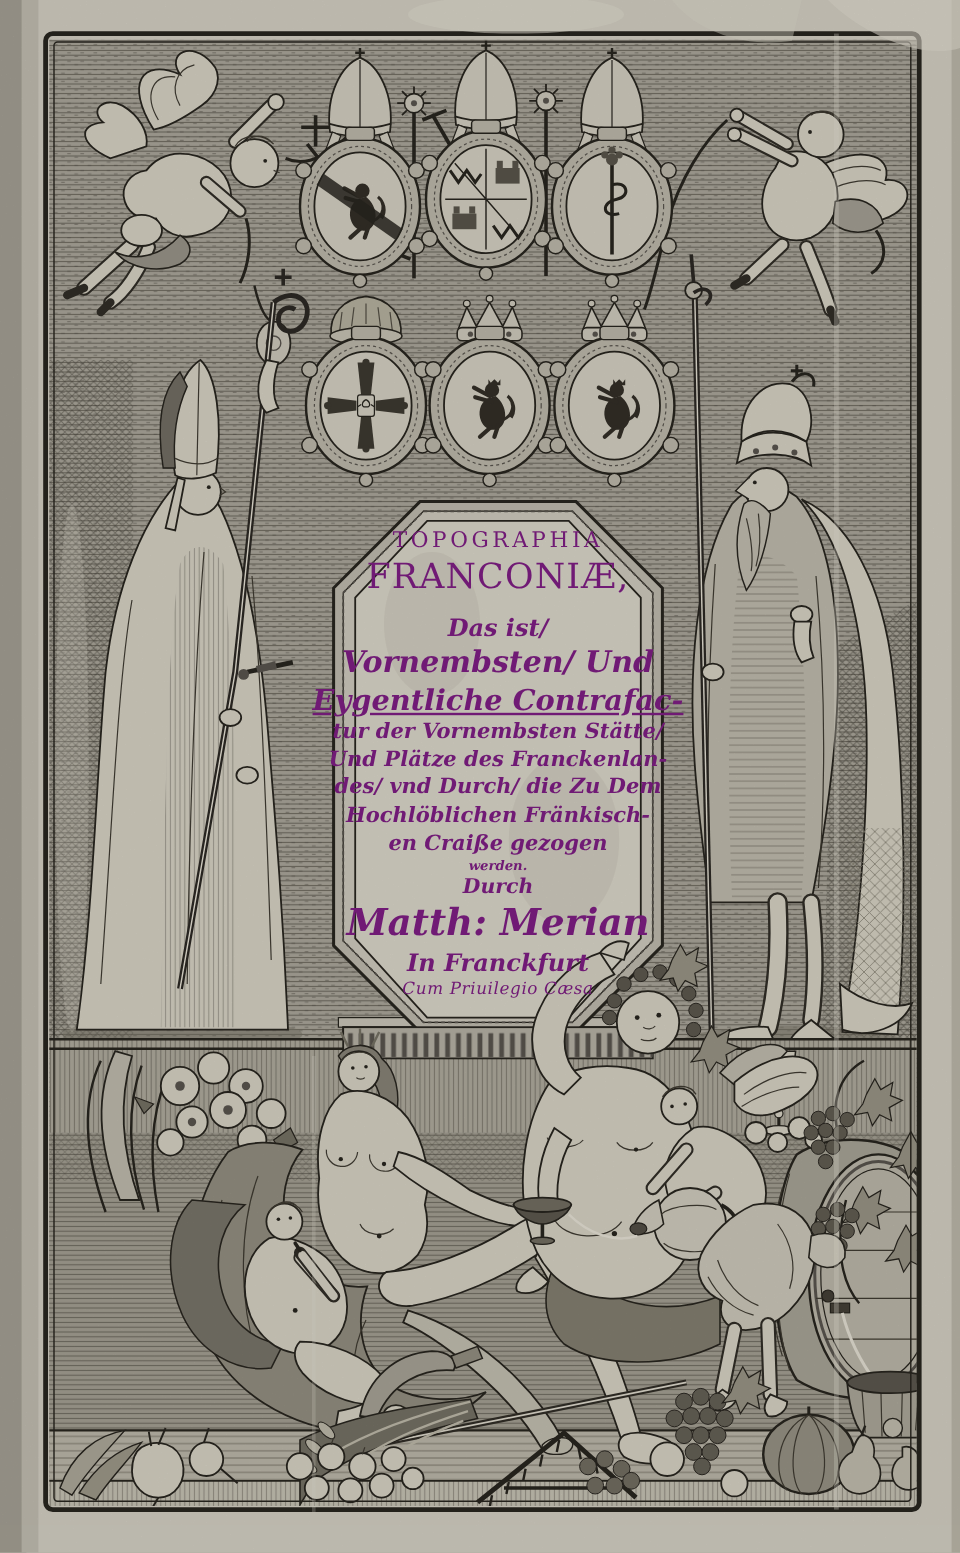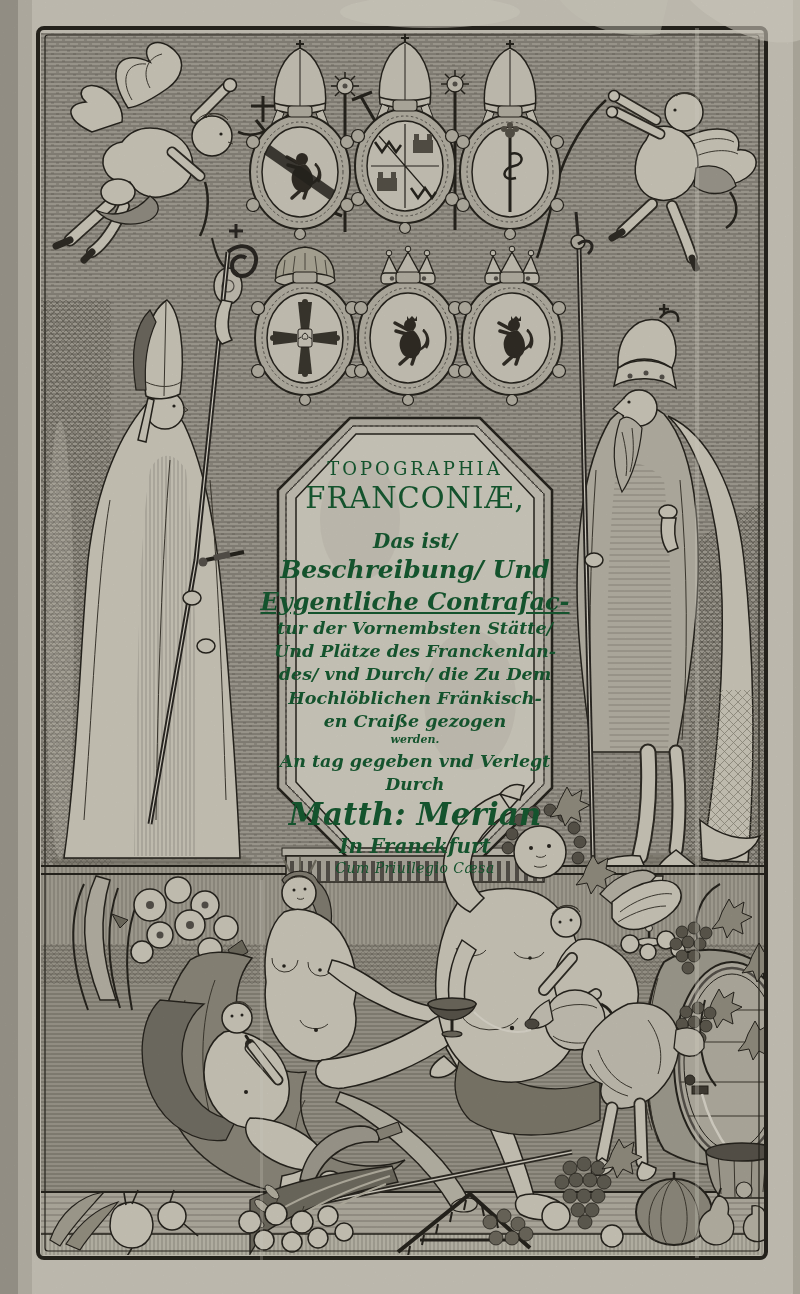--- a/index.html
+++ b/index.html
@@ -10,21 +10,21 @@
 
   
   .o  {stroke:#26231d;stroke-width:1.5;fill:#c9c5b8;}         
   .o2 {stroke:#26231d;stroke-width:1.5;fill:#b3afa2;}
   .ln {stroke:#26231d;fill:none;}
   .ld {stroke:#2e2b24;fill:none;stroke-linecap:round;}
   .ll {stroke:#c9c5b8;fill:none;stroke-linecap:round;}
   .thin{stroke:#3c382f;stroke-width:1;fill:none;}
 
   
-  .cartouche-text{position:absolute;left:292px;top:458px;width:246px;color:#14532d;
+  .cartouche-text{position:absolute;left:292px;top:440px;width:246px;color:#701a75;
                   text-align:center;z-index:6;}
   .cartouche-text div{display:flex;justify-content:center;white-space:nowrap;}
   .t-series{font-size:18px;letter-spacing:3px;line-height:1.2;}
   .t-main{font-size:29px;letter-spacing:1px;line-height:1.2;margin-top:1px;}
   .t-b{font-style:italic;font-weight:bold;}
   .t-b0{font-size:20px;line-height:1.25;margin-top:14px;}
   .t-b1{font-size:25px;line-height:1.25;}
   .t-b2{font-size:24px;line-height:1.3;text-decoration:underline;}
   .t-b3,.t-b4,.t-b5,.t-b6{font-size:17.5px;line-height:1.33;}
   .t-b7{font-size:17.5px;line-height:1.33;}
@@ -649,28 +649,27 @@
     <rect x="695" y="28" width="4" height="1230" fill="#d8d4c8" opacity="0.33"></rect>
     <rect x="260" y="880" width="3" height="380" fill="#d8d4c8" opacity="0.25"></rect>
     <rect x="0" y="0" width="800" height="1294" filter="url(#grain)" opacity="0.05"></rect>
   </g>
 </svg>
 
 <div class="cartouche-text">
   <div class="t-series">TOPOGRAPHIA</div>
   <div class="t-main">FRANCONIÆ,</div>
   <div class="t-b t-b0">Das ist/</div>
-  <div class="t-b t-b1">Beschreibung/ Und</div>
+  <div class="t-b t-b1">Vornembsten/ Und</div>
   <div class="t-b t-b2">Eygentliche Contrafac-</div>
   <div class="t-b t-b3">tur der Vornembsten Stätte/</div>
   <div class="t-b t-b4">Und Plätze des Franckenlan-</div>
   <div class="t-b t-b5">des/ vnd Durch/ die Zu Dem</div>
   <div class="t-b t-b6">Hochlöblichen Fränkisch-</div>
   <div class="t-b t-b7">en Craiße gezogen</div>
   <div class="t-b t-b8">werden.</div>
-  <div class="t-i t-i0">An tag gegeben vnd Verlegt</div>
   <div class="t-i t-i1">Durch</div>
   <div class="t-i t-i2">Matth: Merian</div>
   <div class="t-i t-i3">In Franckfurt</div>
   <div class="t-i t-i4">Cum Priuilegio Cæsa</div>
 </div>
 
 </div>
 
 </body></html>

